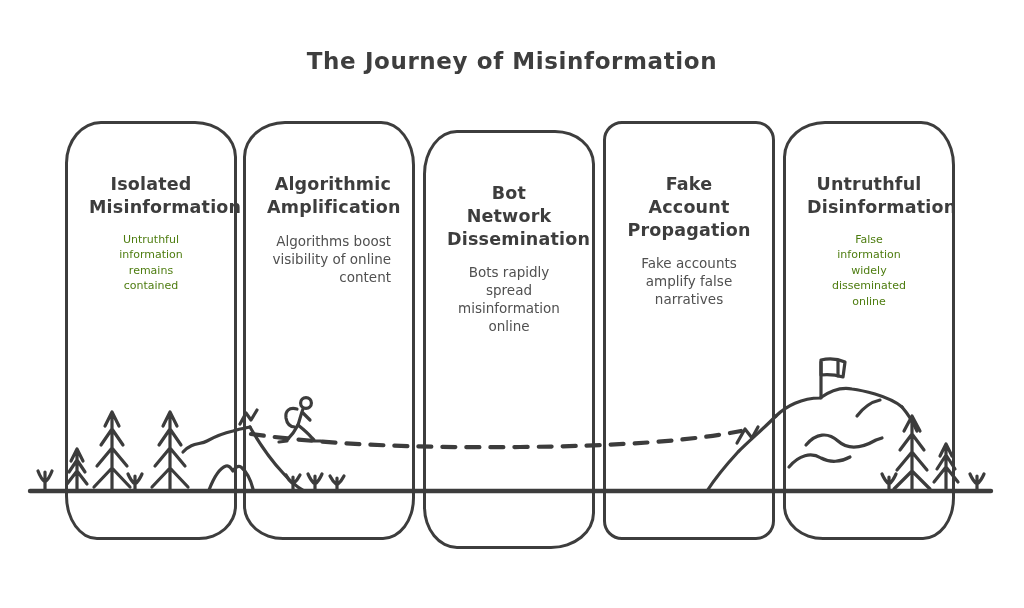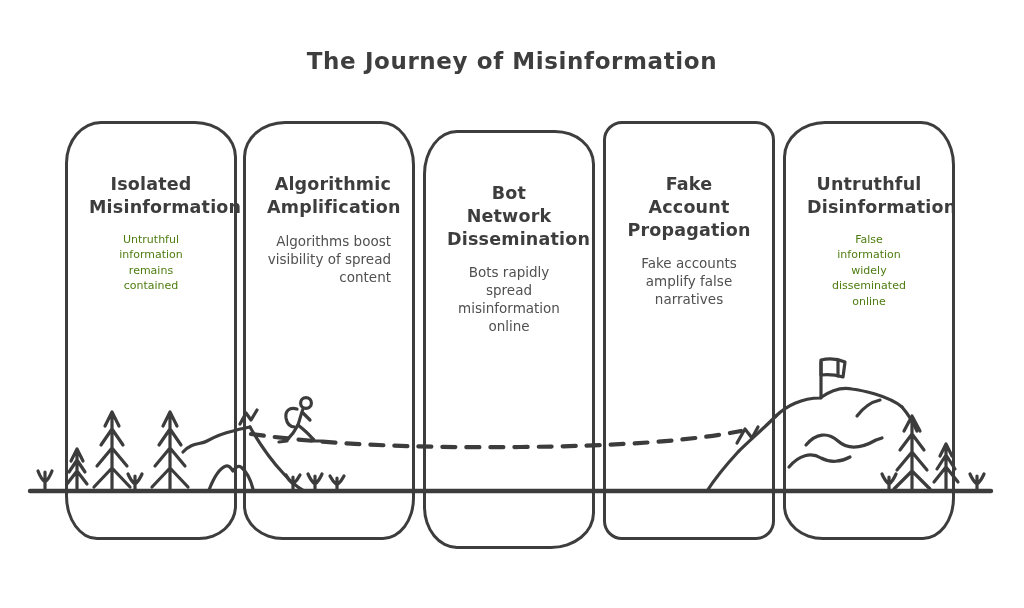--- a/index.html
+++ b/index.html
@@ -52,21 +52,21 @@
     <p class="stage-desc">Untruthful
 information
 remains
 contained</p>
   </section>
 
   <section class="panel p2 r2">
     <h2 class="stage-title">Algorithmic
 Amplification</h2>
     <p class="stage-desc">Algorithms boost
-visibility of spread
+visibility of online
 content</p>
   </section>
 
   <section class="panel p3 r3">
     <h2 class="stage-title">Bot Network
 Dissemination</h2>
     <p class="stage-desc">Bots rapidly spread
 misinformation
 online</p>
   </section>

